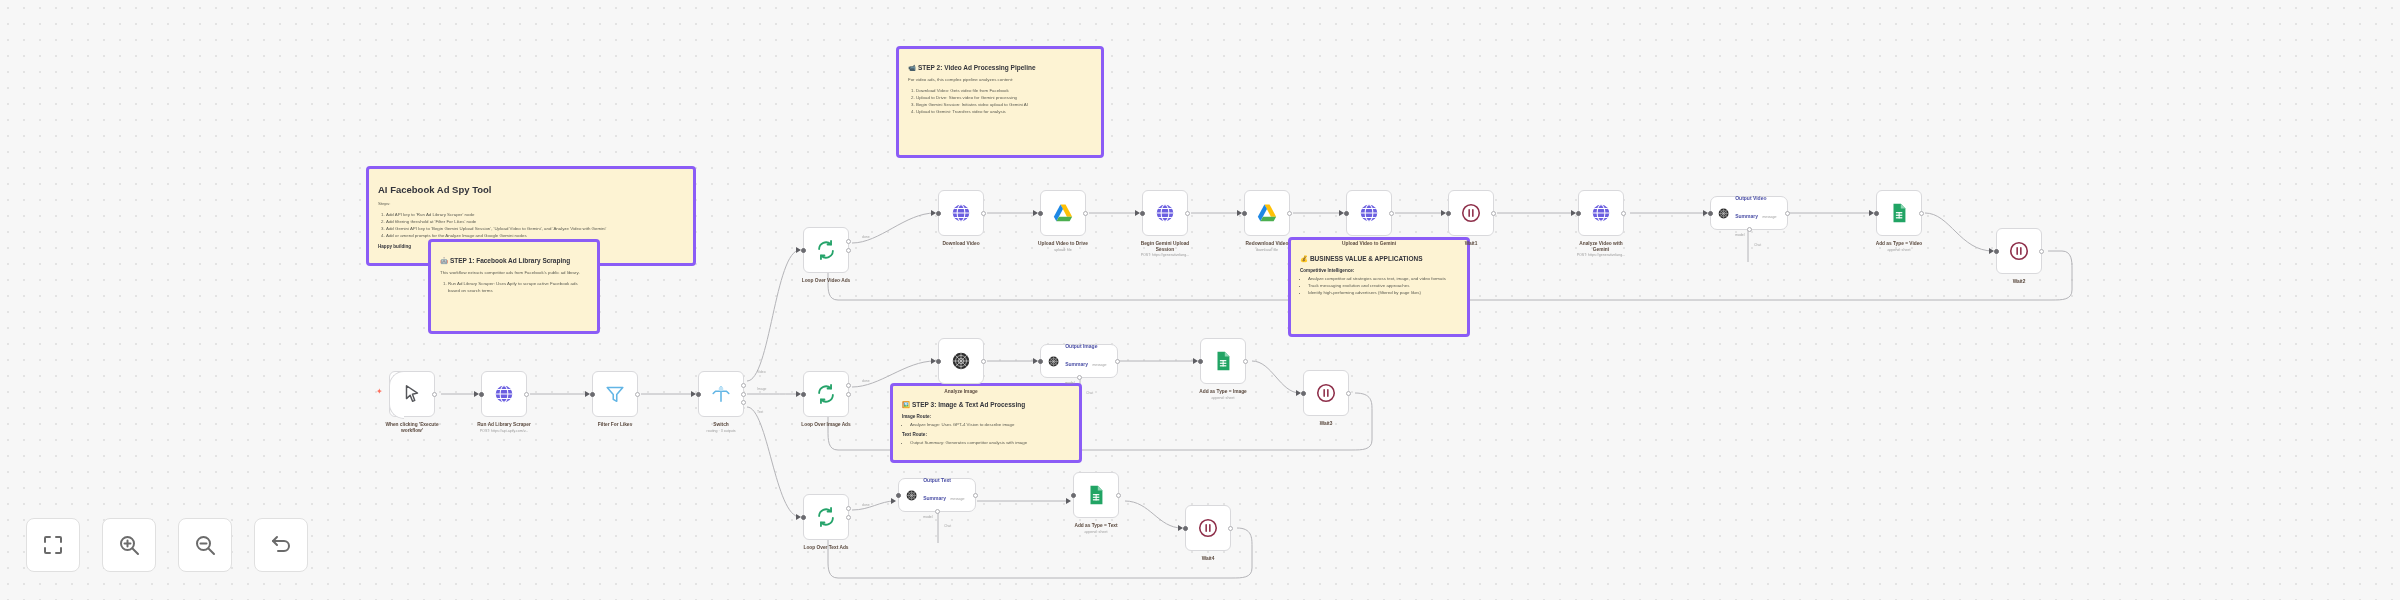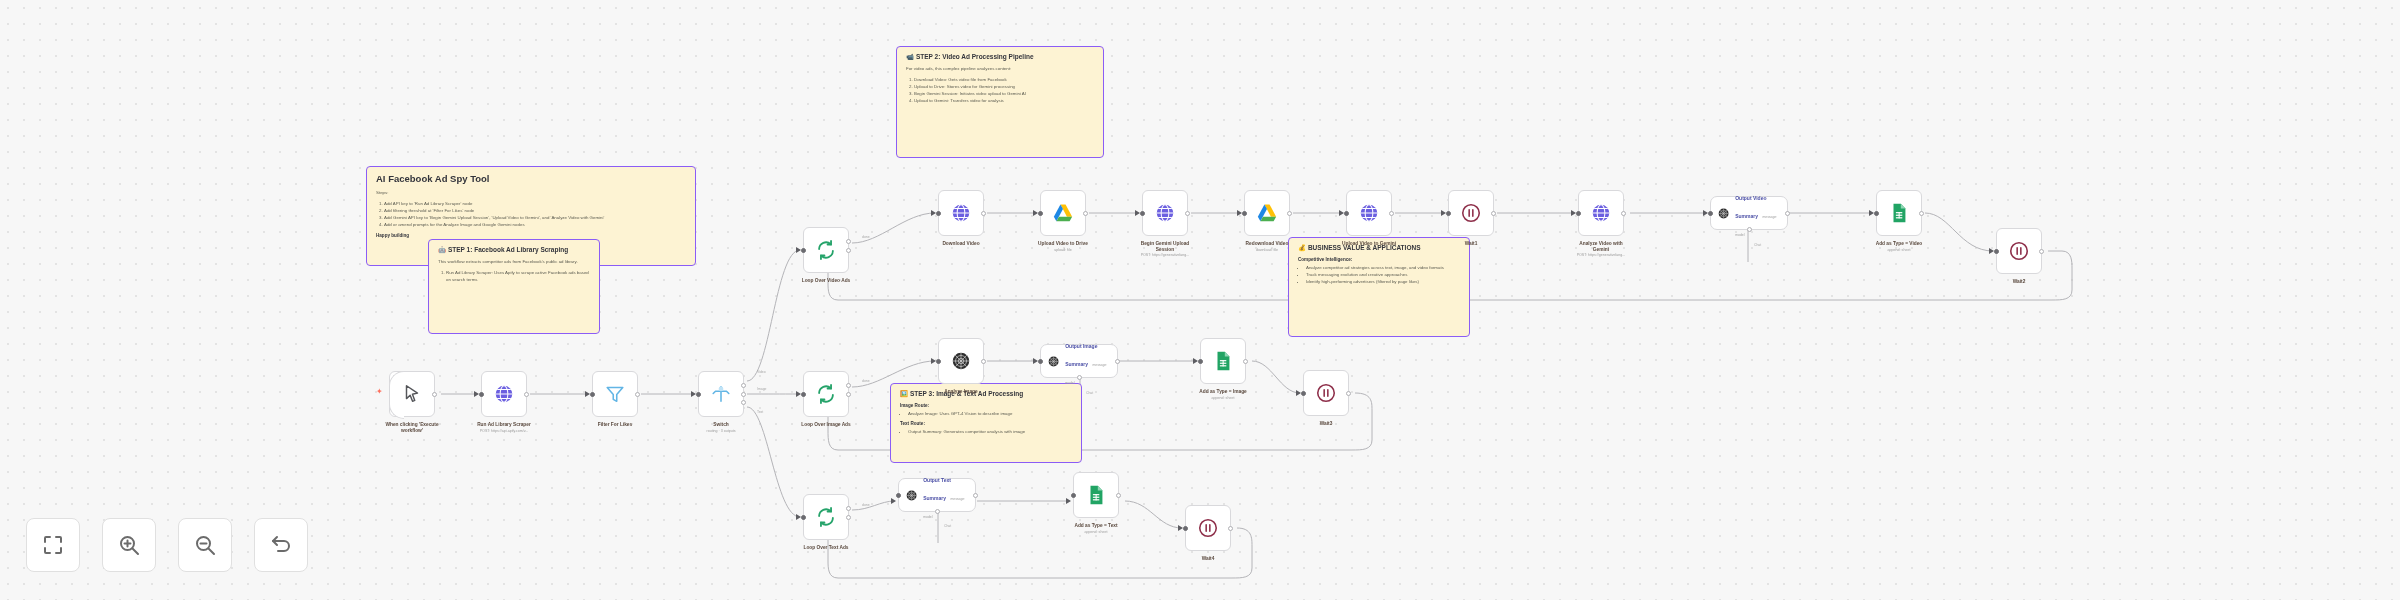--- a/index.html
+++ b/index.html
@@ -14,22 +14,22 @@
   #dots {
     position:absolute; inset:0;
     background-image:radial-gradient(circle, #e3e3e3 1px, transparent 1px);
     background-size:16px 16px;
   }
   svg.edges { position:absolute; inset:0; width:2400px; height:600px; pointer-events:none; }
 
   
   .note {
     position:absolute; background:#fdf3d3; border-radius:4px;
-    padding:6px 9px; color:#4a4a3c; overflow:hidden;
-    border:1px solid #8b5cf6;
+    padding:15px 9px; color:#4a4a3c; overflow:hidden;
+    border:3px solid #8b5cf6;
   }
   .note h3 { margin:0 0 5px 0; font-size:9.5px; font-weight:bold; color:#33343b; line-height:1.25; }
   .note .sub { font-size:4.4px; line-height:1.55; margin:3px 0 3px 0; color:#5b5b50; }
   .note ol { margin:2px 0 0 8px; padding:0; font-size:4.4px; line-height:1.6; color:#5b5b50; }
   .note ul { margin:2px 0 0 8px; padding:0; font-size:4.4px; line-height:1.6; color:#5b5b50; }
   .note .kick { font-size:4.6px; font-weight:bold; color:#33343b; margin-top:5px; }
   .note .grp { font-size:4.6px; font-weight:bold; color:#33343b; margin-top:4px; }
   .note.tiny h3 { font-size:6.5px; }
 
   

